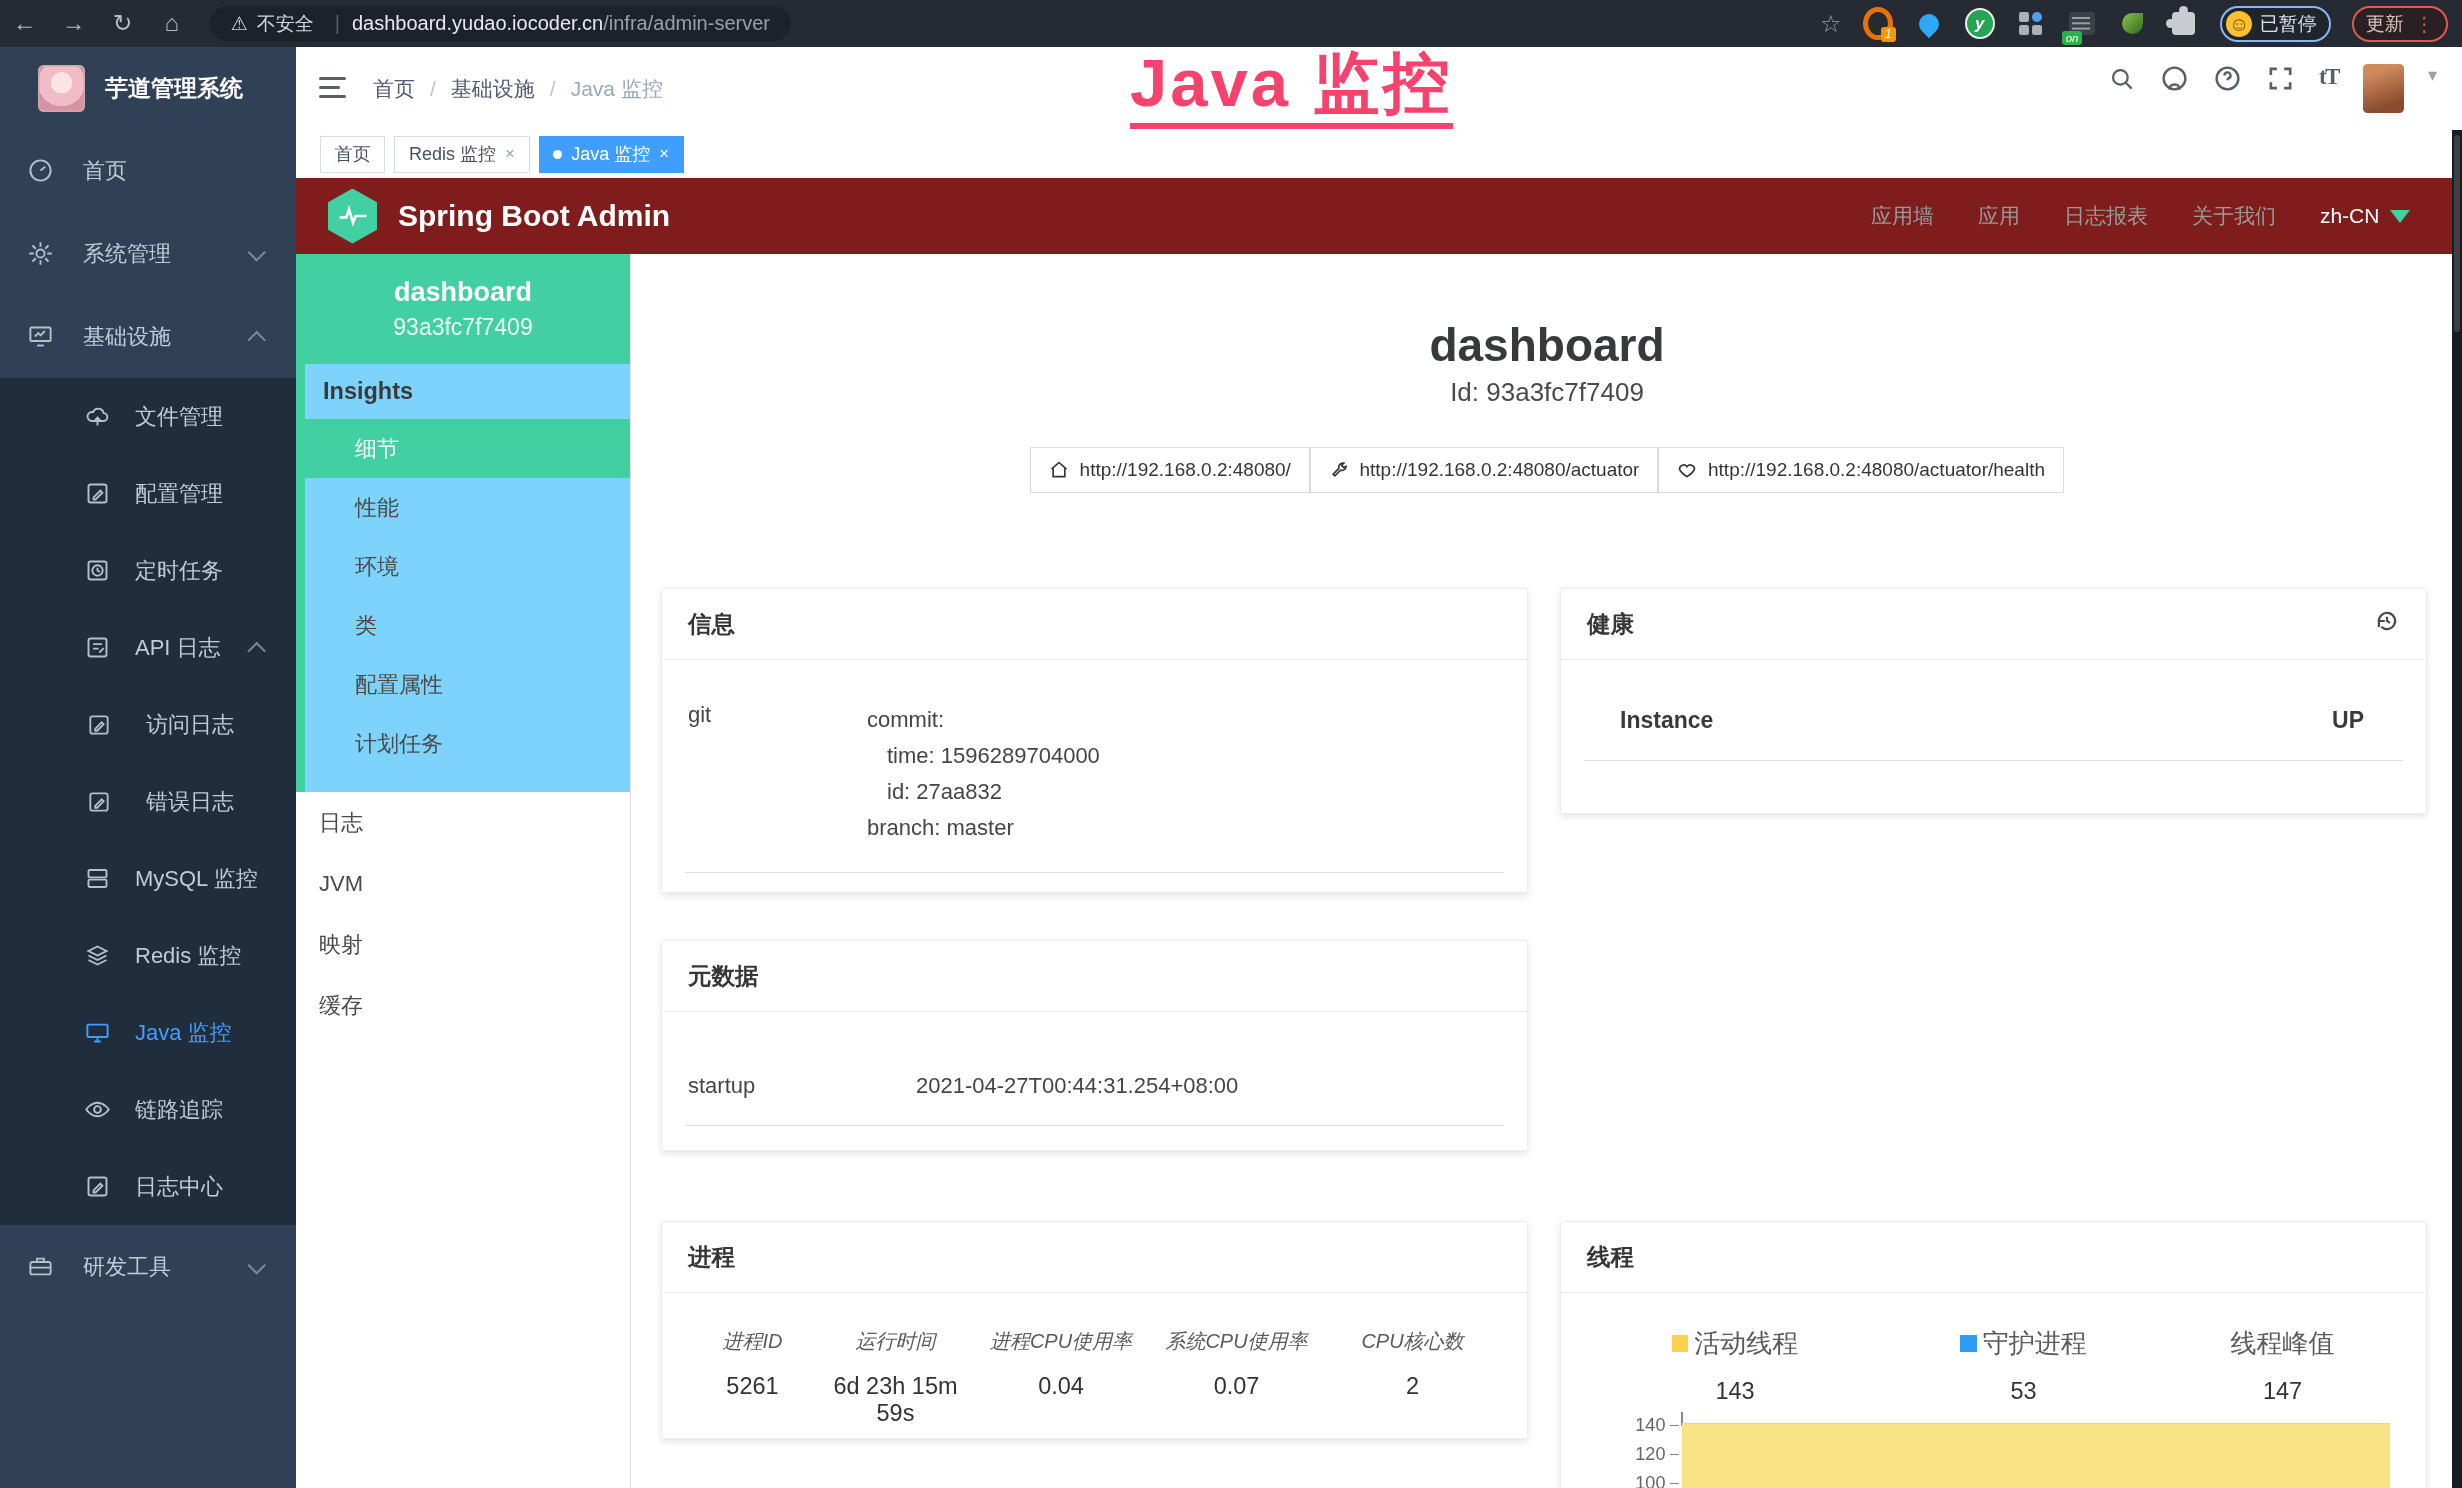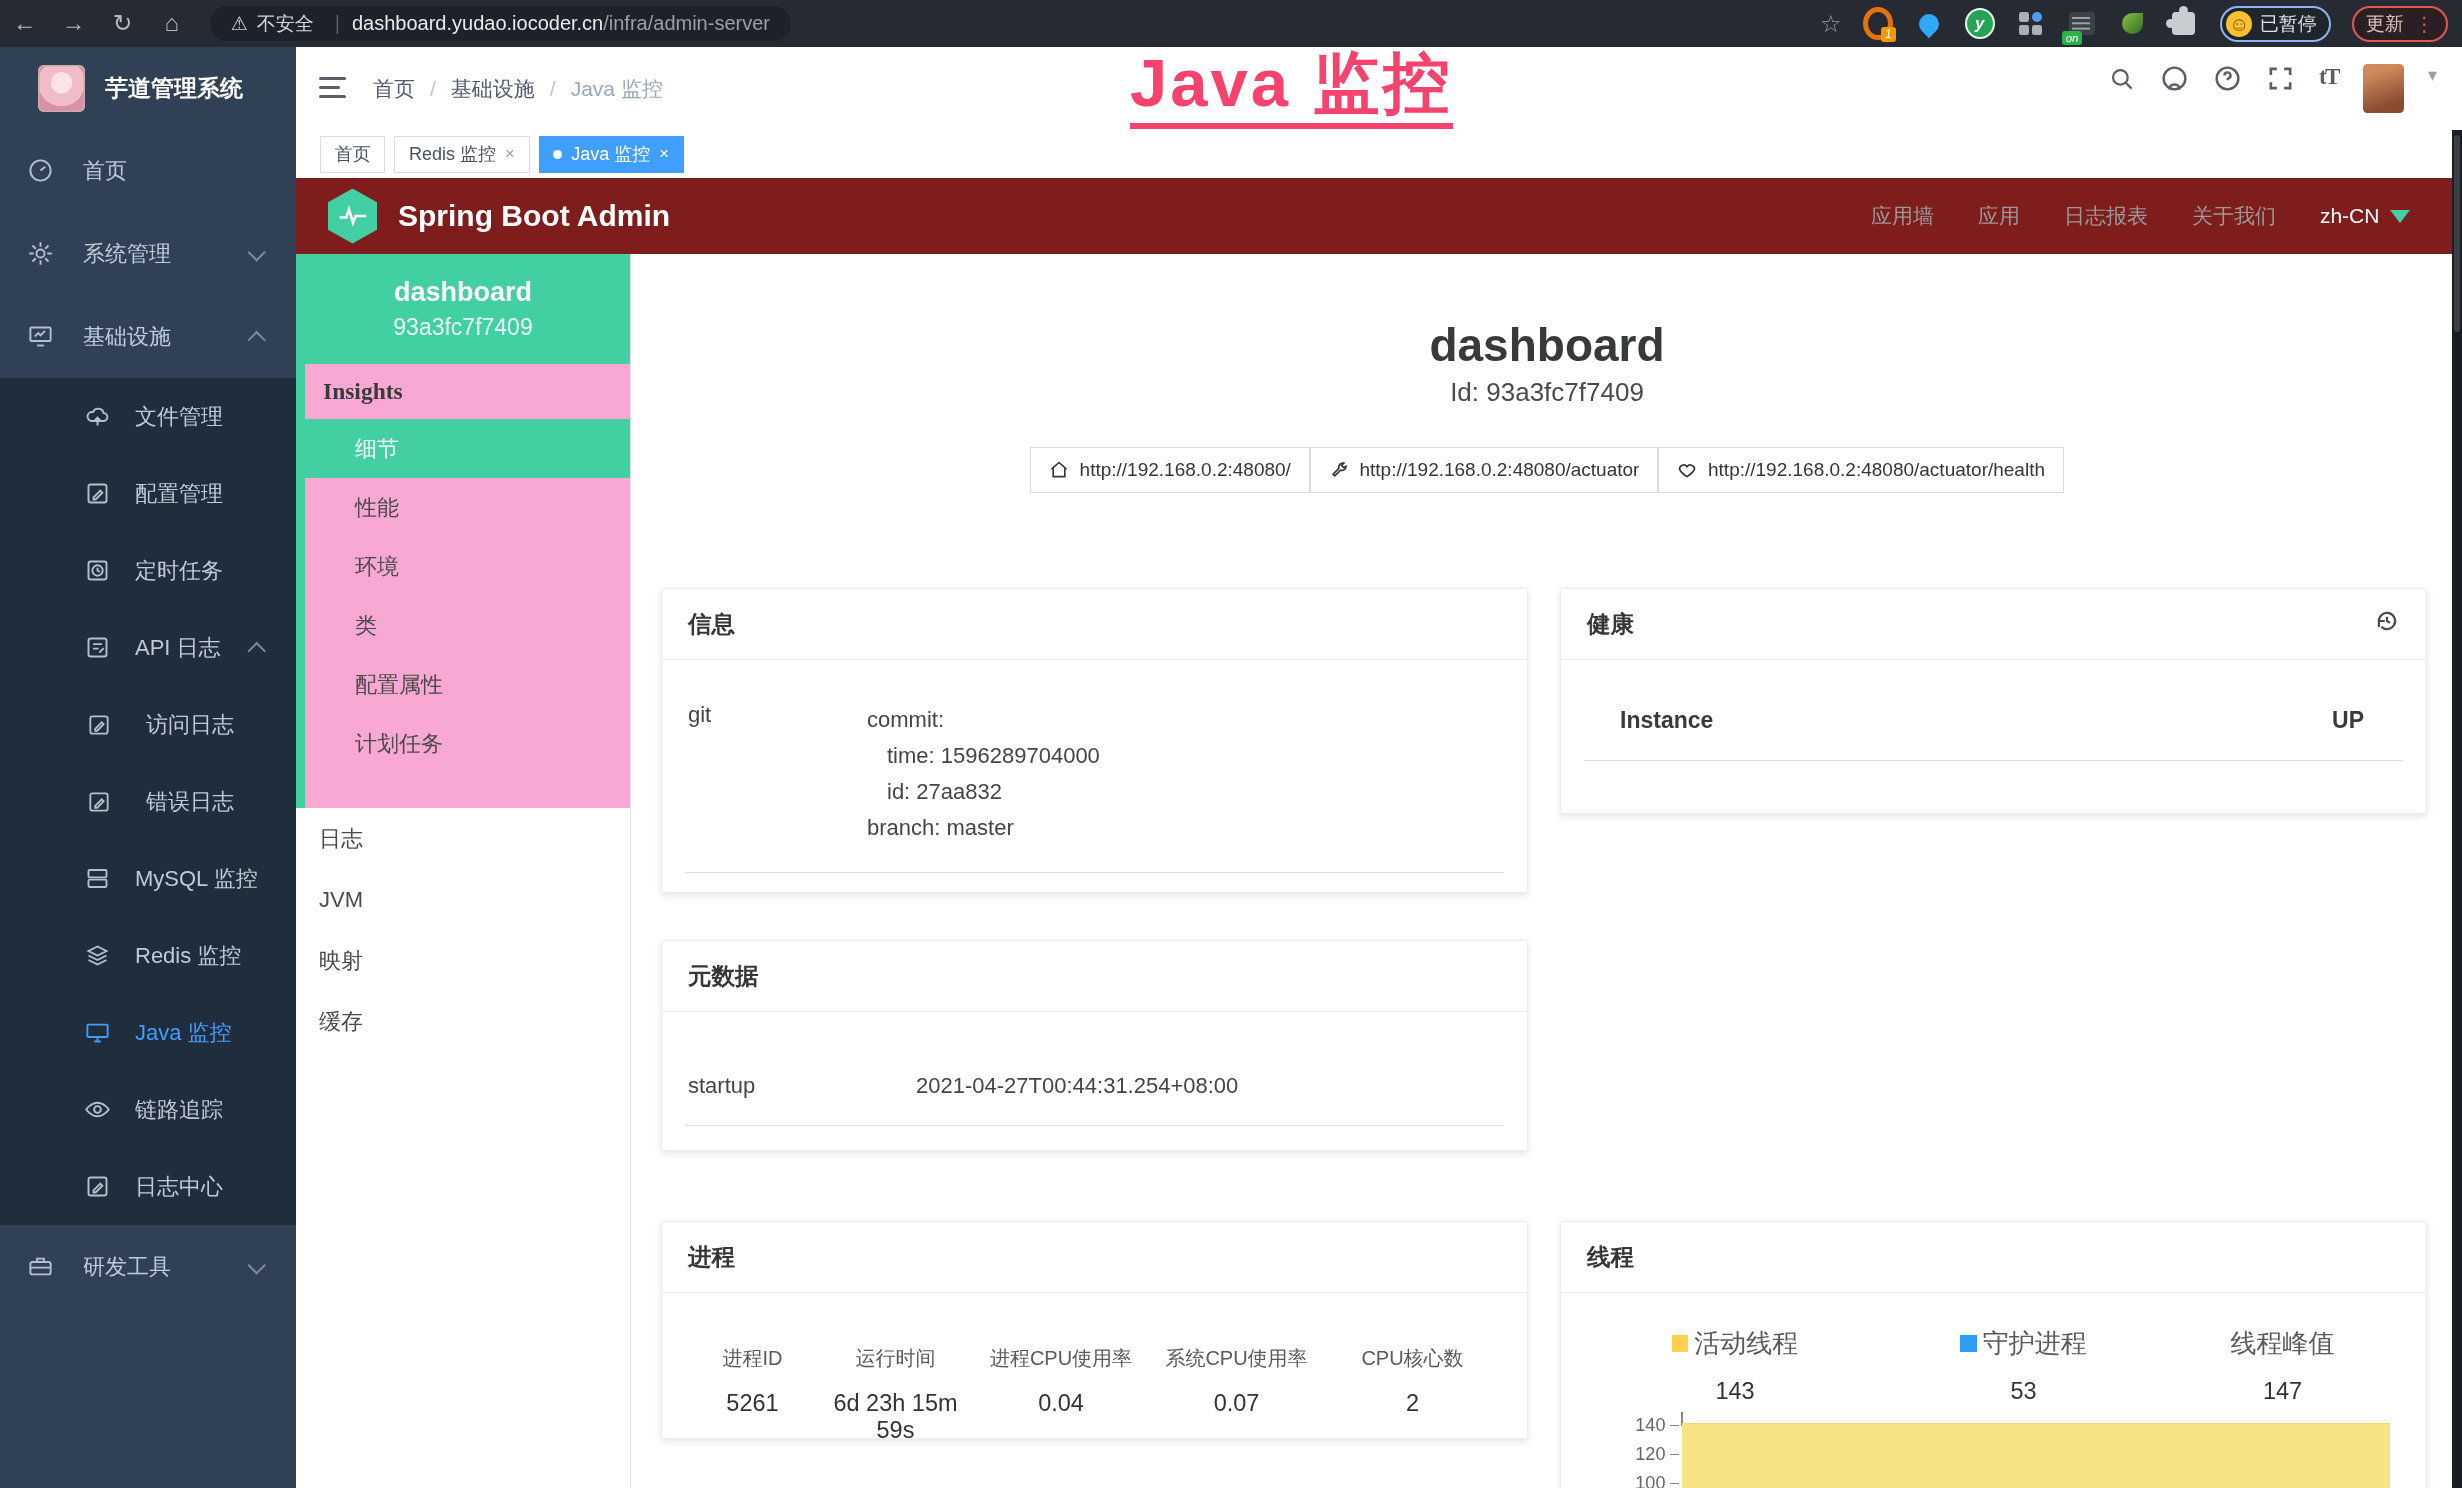--- a/index.html
+++ b/index.html
@@ -85,21 +85,21 @@
   .sbat{margin-left:21px;font-size:30px;font-weight:bold;}
   .sbanav{margin-left:auto;display:flex;align-items:center;gap:44px;margin-right:53px;font-size:21px;color:#9a9a9a;}
   .locale{display:flex;align-items:center;gap:10.6px;color:#fff;}
   .caret-green{width:0;height:0;border-left:10px solid transparent;border-right:10px solid transparent;border-top:13px solid #42cfa2;}
 
   .sbody{display:flex;height:1235px;}
   .isb{width:334px;flex:none;border-right:0.8px solid #e3e3e3;background:#fff;}
   .iheader{height:110px;background:#42cfa2;color:#fff;display:flex;flex-direction:column;justify-content:center;text-align:center;gap:6px;}
   .iname{font-size:27px;font-weight:bold;}
   .iid{font-size:23px;color:#ecfbf5;}
-  .igroup{background:#f9a8d4;position:relative;padding-bottom:35px;font-family:Liberation Serif, serif;}
+  .igroup{background:#7dd3fc;position:relative;padding-bottom:19px;}
   .igroup:before{content:"";position:absolute;left:0;top:0;bottom:0;width:9px;background:#42cfa2;}
   .ighead{height:55px;display:flex;align-items:center;padding-left:27px;font-size:23.5px;font-weight:bold;color:#3a3a3a;}
   .isub{height:59px;display:flex;align-items:center;padding-left:59px;font-size:22px;color:#4a4a4a;position:relative;}
   .isub.active{background:#42cfa2;color:#fff;}
   .itop{height:61px;display:flex;align-items:center;padding-left:23px;font-size:22px;color:#4a4a4a;}
 
   .content{flex:1;position:relative;background:#fff;overflow:hidden;}
   .ctitle{text-align:center;margin-top:64px;font-size:46px;font-weight:600;color:#373a3c;}
   .cid{text-align:center;margin-top:5px;font-size:26px;color:#4a4a4a;}
   .links{display:flex;justify-content:center;gap:0;margin-top:39px;}
@@ -116,21 +116,21 @@
   .kv{display:flex;padding:42px 26px 0;font-size:22px;color:#454545;}
   .kv .k{width:179px;}
   .kv .v div{line-height:36px;}
   .kv .ind{padding-left:20px;}
   .divider{margin:26px 23px 0;border-bottom:1.5px solid #dedede;}
   .hrow{display:flex;justify-content:space-between;padding:47px 62px 0 59px;font-size:23px;color:#3a3a3a;font-weight:bold;}
   .up{font-weight:bold;}
   .mrow{display:flex;padding:61px 26px 0;font-size:22px;color:#454545;}
   .mrow .k{width:228px;}
   .pgrid{display:grid;grid-template-columns:129px 157px 174px 177px 175px;padding:0 26px;text-align:center;}
-  .pgrid.hd{margin-top:52px;font-size:20px;color:#5a5a5a;}
+  .pgrid.hd{margin-top:35px;font-size:20px;color:#5a5a5a;font-style:italic;}
   .pgrid.vl{margin-top:18px;font-size:23.5px;color:#333;}
   .tgrid{display:grid;grid-template-columns:296px 281px 237px;padding:0 26px;text-align:center;}
   .tgrid.hd{margin-top:33px;font-size:26px;color:#5a5a5a;}
   .tgrid.vl{margin-top:16.7px;font-size:23.5px;color:#333;}
   .lgitem{display:flex;align-items:center;justify-content:center;gap:6px;}
   .sq{width:16.7px;height:16.7px;flex:none;}
   .tchart{position:absolute;left:27px;right:36px;top:196px;bottom:0;}
   .yax{position:absolute;left:0;top:0;width:91px;}
   .ytick{position:absolute;right:0;display:flex;align-items:center;gap:4.6px;font-size:18px;color:#666;}
   .ytick i{width:9px;height:1.5px;background:#888;}

